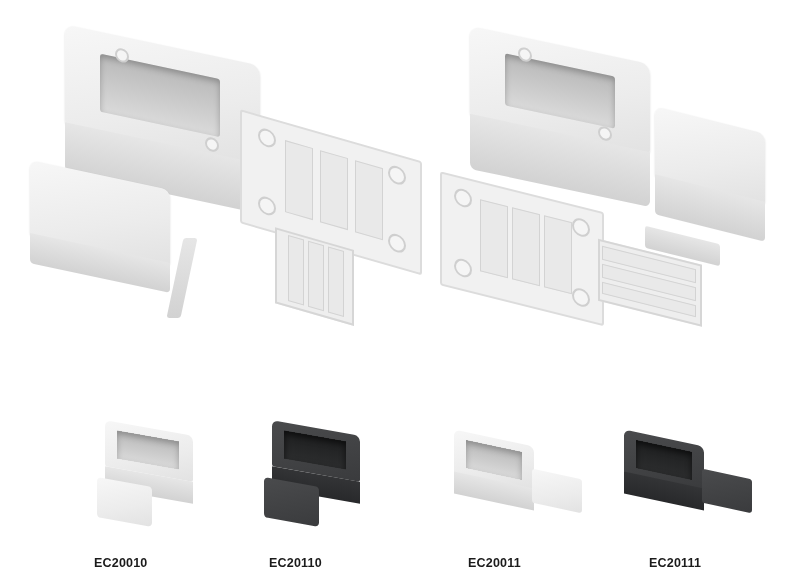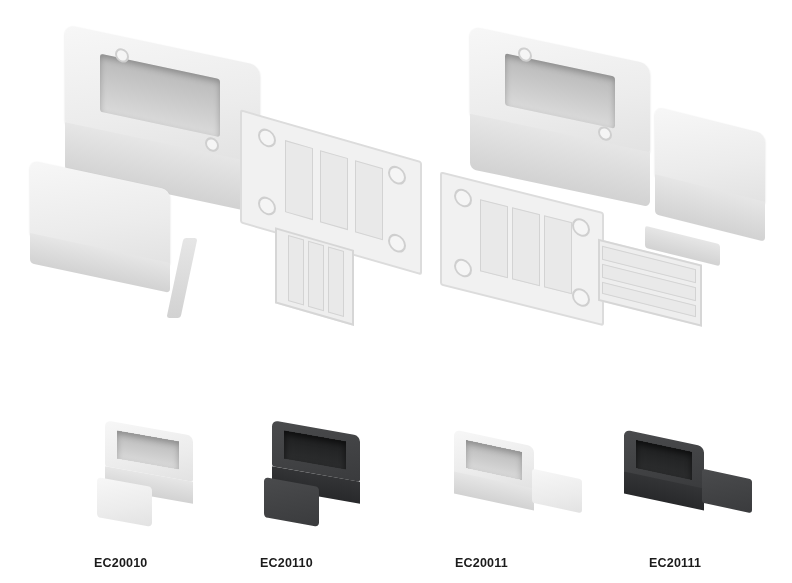--- a/index.html
+++ b/index.html
@@ -107,15 +107,15 @@
 </div>
 
 <div class="abs" style="left:620px;top:430px;width:140px;height:100px;">
   <div class="abs w-dark" style="left:4px;top:8px;width:80px;height:44px;border-radius:6px 6px 2px 2px;transform:skewY(12deg);"></div>
   <div class="abs hole-dark" style="left:16px;top:16px;width:56px;height:28px;transform:skewY(12deg);"></div>
   <div class="abs w-dark-side" style="left:4px;top:50px;width:80px;height:22px;transform:skewY(12deg);"></div>
   <div class="abs w-dark" style="left:82px;top:44px;width:50px;height:34px;border-radius:3px;transform:skewY(12deg);"></div>
 </div>
 
 <div class="label" style="left:94px;">EC20010</div>
-<div class="label" style="left:260px;">EC20110</div>
-<div class="label" style="left:455px;">EC20011</div>
+<div class="label" style="left:269px;">EC20110</div>
+<div class="label" style="left:468px;">EC20011</div>
 <div class="label" style="left:649px;">EC20111</div>
 
 </body></html>

